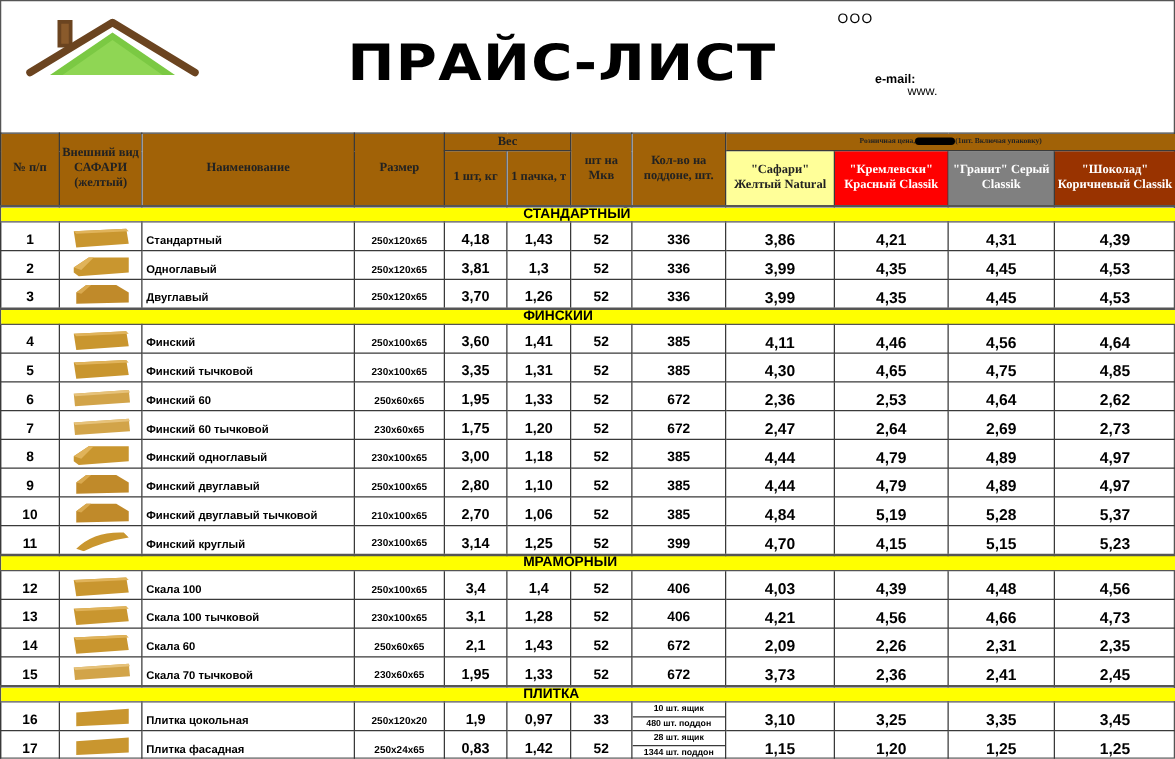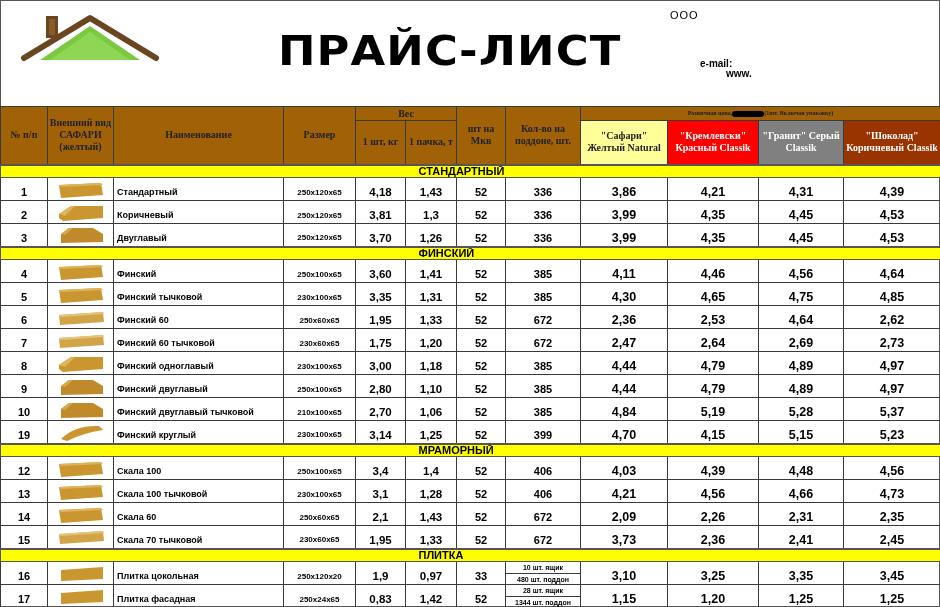--- a/index.html
+++ b/index.html
@@ -7,21 +7,21 @@
   body { font-family: "Liberation Sans", sans-serif; color: #000; position: relative; }
 
   .page-frame { position: absolute; left: 0; top: 0; width: 940px; height: 607px; border: 1px solid #555; }
 
   
   .header { position: absolute; left: 0; top: 0; width: 940px; height: 106px; }
   .logo { position: absolute; left: 20px; top: 12px; width: 140px; height: 52px; }
   .title { position: absolute; left: 278px; top: 28px; font-family: "DejaVu Sans", sans-serif; font-weight: bold; font-size: 40px; letter-spacing: 1px; color: #000; transform: scaleX(1.12); transform-origin: left center; }
   .company { position: absolute; left: 670px; top: 9px; font-size: 11px; font-weight: normal; letter-spacing: 1px; }
   .email { position: absolute; left: 700px; top: 58px; font-size: 10px; font-weight: bold; }
-  .www { position: absolute; left: 726px; top: 68px; font-size: 10px; font-weight: bold; }
+  .www { position: absolute; left: 726px; top: 68px; font-size: 10px; font-weight: normal; }
 
   
   table.price { position: absolute; left: 0; top: 106px; width: 940px; border-collapse: collapse; table-layout: fixed; }
   table.price td, table.price th { border: 1px solid #3a3a3a; text-align: center; vertical-align: middle; overflow: hidden; white-space: nowrap; }
   thead th { background: #a16207; font-family: "Liberation Serif", serif; font-weight: bold; font-size: 10px; line-height: 12px; color: #222; }
   thead th.wrap { white-space: normal; }
   thead th.retail { font-size: 6px; height: 11px; line-height: 9px; }
   thead th.c-safari { background: #ffff99; color: #222; font-size: 10px; white-space: normal; }
   thead th.c-kreml { background: #ff0000; color: #ffffff; font-size: 10px; white-space: normal; }
   thead th.c-granit { background: #808080; color: #ffffff; font-size: 10px; white-space: normal; }
@@ -125,21 +125,21 @@
       <td class="price">4,39</td>
     </tr>
       <tr class="item">
       <td class="num">2</td>
       <td class="img">
           <svg class="brick" viewBox="0 0 48 18">
             <polygon points="2,10 14,2 46,2 46,14 6,17 2,14" fill="#c9962f"></polygon>
             <polygon points="2,10 14,2 18,2 8,12" fill="#e0b35a"></polygon>
           </svg>
         </td>
-      <td class="name">Коричневый</td>
+      <td class="name">Одноглавый</td>
       <td class="size">250x120x65</td>
       <td class="w1">3,81</td>
       <td class="w2">1,3</td>
       <td>52</td>
       <td>336</td>
       <td class="price">3,99</td>
       <td class="price">4,35</td>
       <td class="price">4,45</td>
       <td class="price">4,53</td>
     </tr>
@@ -292,21 +292,21 @@
       <td class="w1">2,70</td>
       <td class="w2">1,06</td>
       <td>52</td>
       <td>385</td>
       <td class="price">4,84</td>
       <td class="price">5,19</td>
       <td class="price">5,28</td>
       <td class="price">5,37</td>
     </tr>
       <tr class="item">
-      <td class="num">19</td>
+      <td class="num">11</td>
       <td class="img">
           <svg class="brick" viewBox="0 0 48 18">
             <path d="M4,16 Q18,2 42,3 L46,7 Q26,10 10,18 Z" fill="#c9962f"></path>
           </svg>
         </td>
       <td class="name">Финский круглый</td>
       <td class="size">230x100x65</td>
       <td class="w1">3,14</td>
       <td class="w2">1,25</td>
       <td>52</td>

